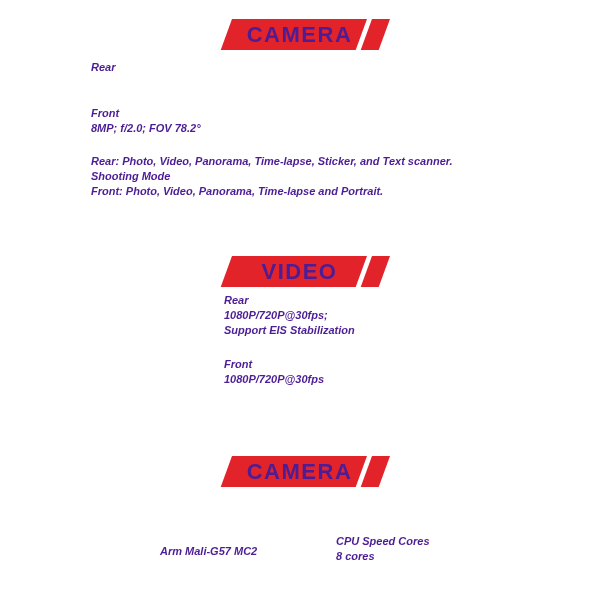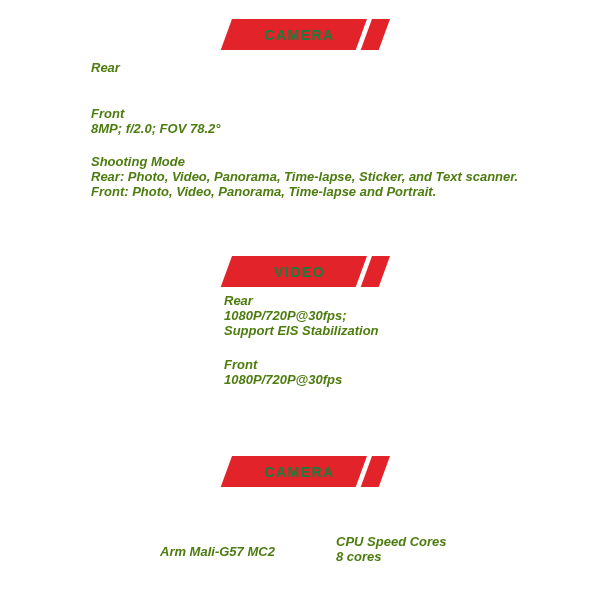--- a/index.html
+++ b/index.html
@@ -38,37 +38,37 @@
     transform: skewX(-20deg);
     transform-origin: top left;
   }
   .banner .label {
     position: absolute;
     left: 0; top: 0;
     width: 135px; height: 100%;
     display: flex;
     align-items: center;
     justify-content: center;
-    color: #15803d;
-    font-size: 14px;
+    color: #4c1d95;
+    font-size: 22px;
     font-weight: bold;
     letter-spacing: 1.5px;
   }
   #banner-camera { top: 19px; }
   #banner-video  { top: 256px; }
   #banner-chips  { top: 456px; }
 
   
   .tblock {
     position: absolute;
-    font-size: 13px;
+    font-size: 11px;
     line-height: 15px;
     font-weight: bold;
     font-style: italic;
-    color: #4d7c0f;
+    color: #4c1d95;
     white-space: nowrap;
   }
   #cam-block-1 { left: 91px;  top: 60px; }
   #cam-block-2 { left: 91px;  top: 106px; }
   #cam-block-3 { left: 91px;  top: 154px; }
   #vid-block-1 { left: 224px; top: 293px; }
   #vid-block-2 { left: 224px; top: 357px; }
   #chips-left-1  { left: 160px; top: 493px; }
   #chips-left-2  { left: 160px; top: 544px; }
   #chips-right-1 { left: 336px; top: 493px; margin-top: 41px; }
@@ -85,22 +85,22 @@
   </div>
 
   <div class="tblock" id="cam-block-1">
     <div>Rear</div>
   </div>
   <div class="tblock" id="cam-block-2">
     <div>Front</div>
     <div>8MP; f/2.0; FOV 78.2°</div>
   </div>
   <div class="tblock" id="cam-block-3">
+    <div>Rear: Photo, Video, Panorama, Time-lapse, Sticker, and Text scanner.</div>
     <div>Shooting Mode</div>
-    <div>Rear: Photo, Video, Panorama, Time-lapse, Sticker, and Text scanner.</div>
     <div>Front: Photo, Video, Panorama, Time-lapse and Portrait.</div>
   </div>
 
   <div class="banner" id="banner-video">
     <div class="bg-main"></div>
     <div class="bg-tail"></div>
     <div class="label">VIDEO</div>
   </div>
 
   <div class="tblock" id="vid-block-1">

